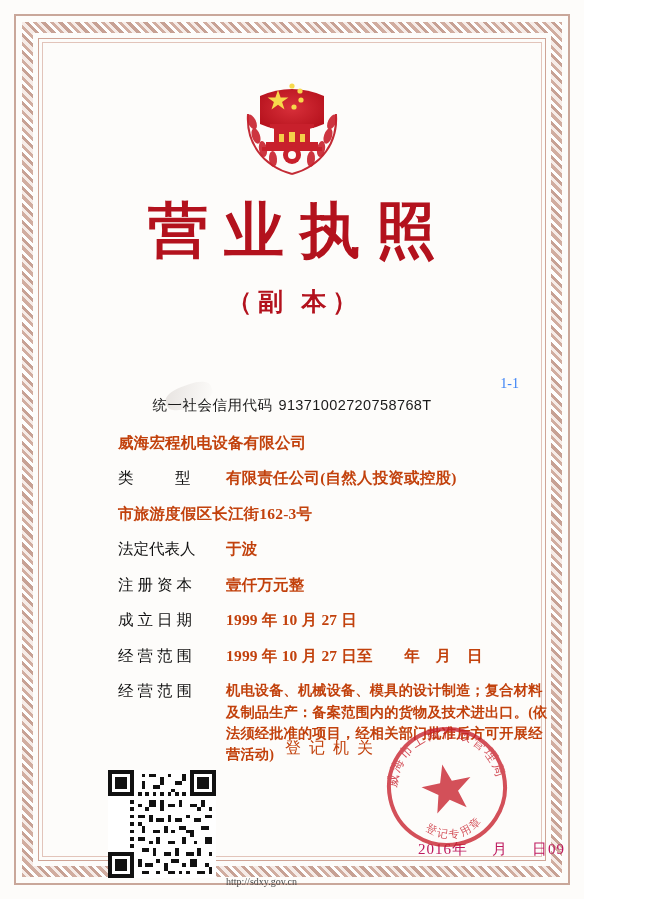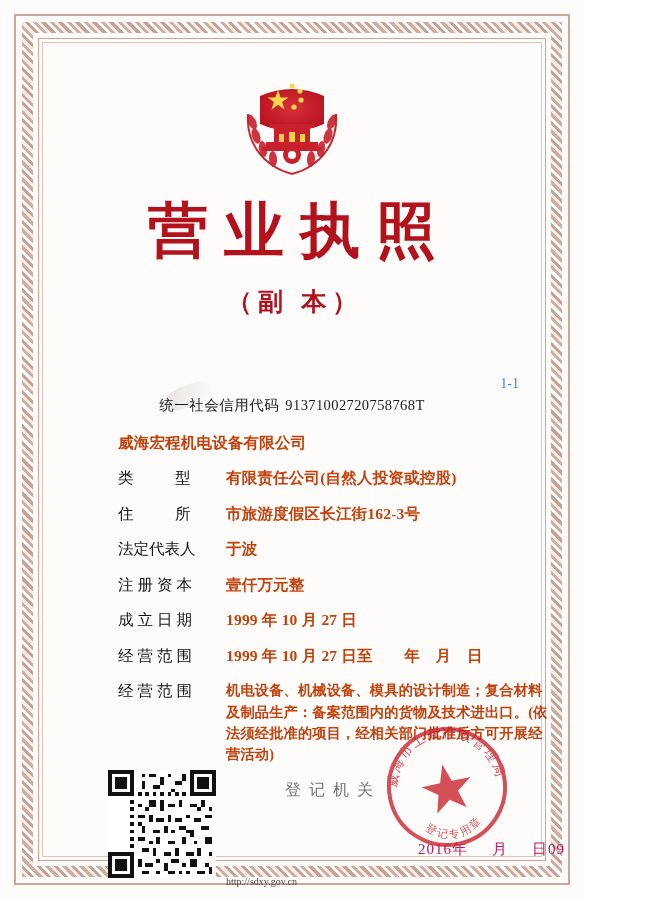--- a/index.html
+++ b/index.html
@@ -125,21 +125,21 @@
     left: 0;
     width: 100%;
     text-align: center;
     font-size: 14.5px;
     color: #1b1b1b;
     letter-spacing: 0.5px;
   }
   .credit-code .code-val {
     letter-spacing: 0.4px;
     margin-left: 6px;
-    font-family: Liberation Serif, serif;
+    font-family: Liberation Sans, sans-serif;
     margin-top: 8px;
   }
 
   
   .fields {
     position: absolute;
     top: 432px;
     left: 118px;
     width: 430px;
   }
@@ -167,24 +167,24 @@
   .row.scope .val {
     line-height: 1.5;
     font-size: 14.2px;
   }
   .row.scope { margin-top: 2px; }
 
   
   .registry {
     position: absolute;
     left: 285px;
-    top: 780px;
+    top: 738px;
     font-size: 16px;
     letter-spacing: 2px;
-    color: #737373;
+    color: #c2410c;
   }
   .date-line {
     position: absolute;
     left: 418px;
     top: 840px;
     font-size: 15px;
     letter-spacing: 1px;
     color: #be185d;
   }
   .date-line .gap { display: inline-block; width: 24px; }
@@ -310,21 +310,20 @@
     <div class="row">
       <div class="val">威海宏程机电设备有限公司</div>
     </div>
 
     <div class="row">
       <div class="lbl sp4">类　型</div>
       <div class="val">有限责任公司(自然人投资或控股)</div>
     </div>
 
     <div class="row">
-      <div class="lbl sp4">住　所</div>
       <div class="val">市旅游度假区长江街162-3号</div>
     </div>
 
     <div class="row">
       <div class="lbl">法定代表人</div>
       <div class="val">于波</div>
     </div>
 
     <div class="row">
       <div class="lbl sp3">注册资本</div>

